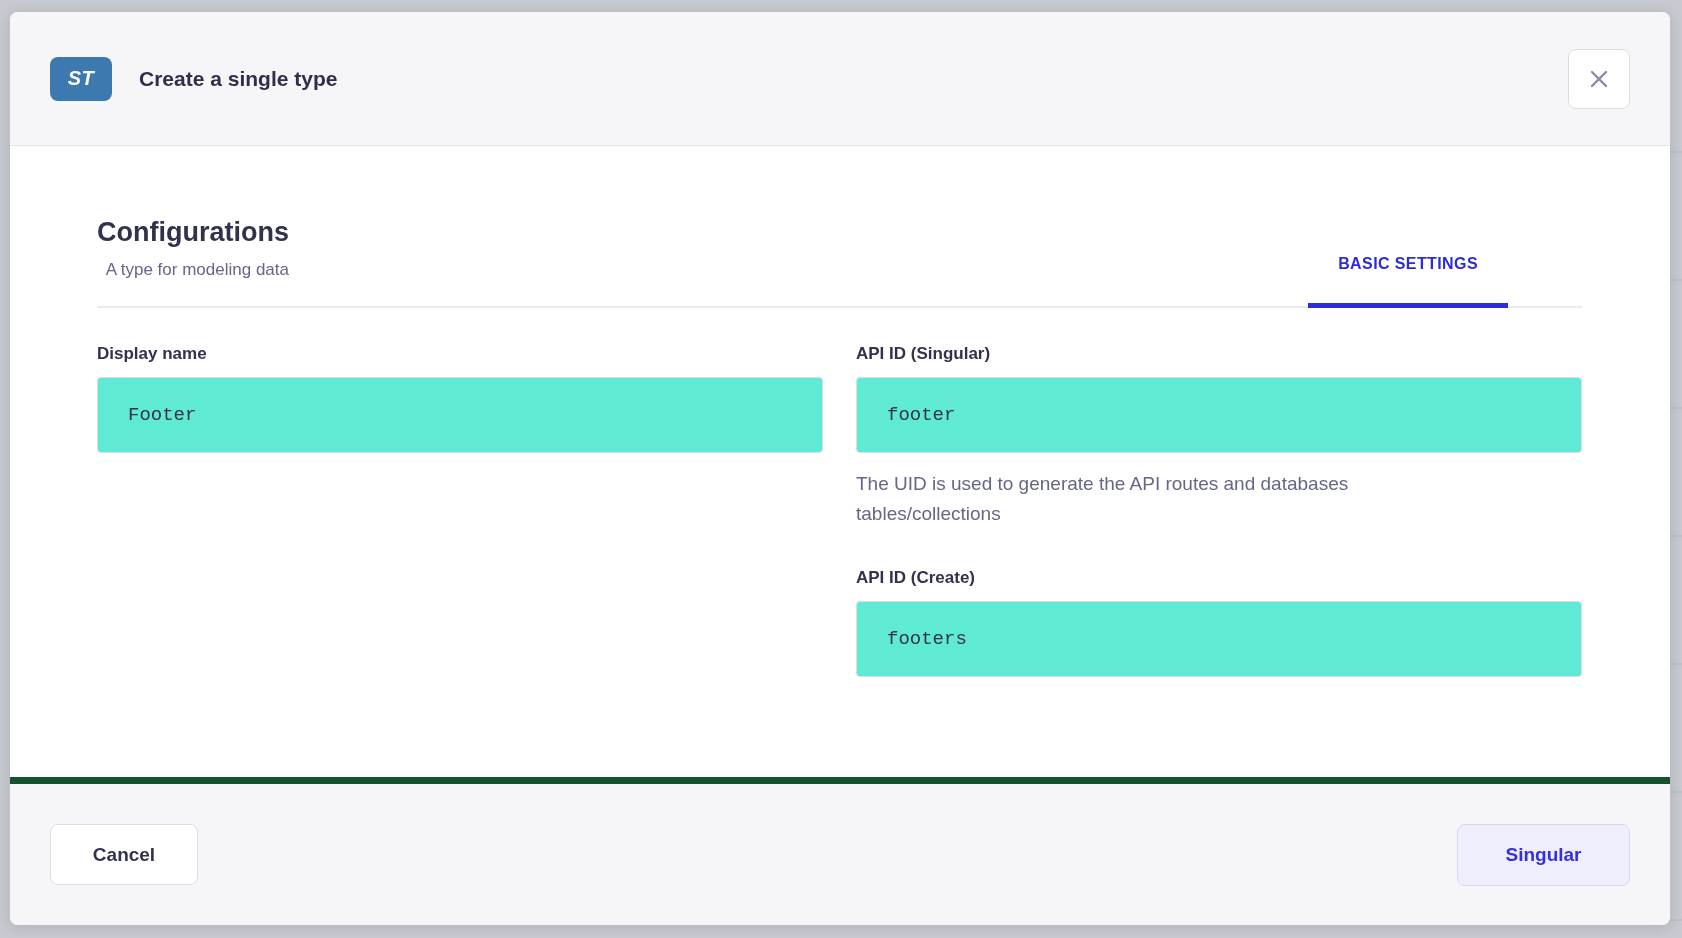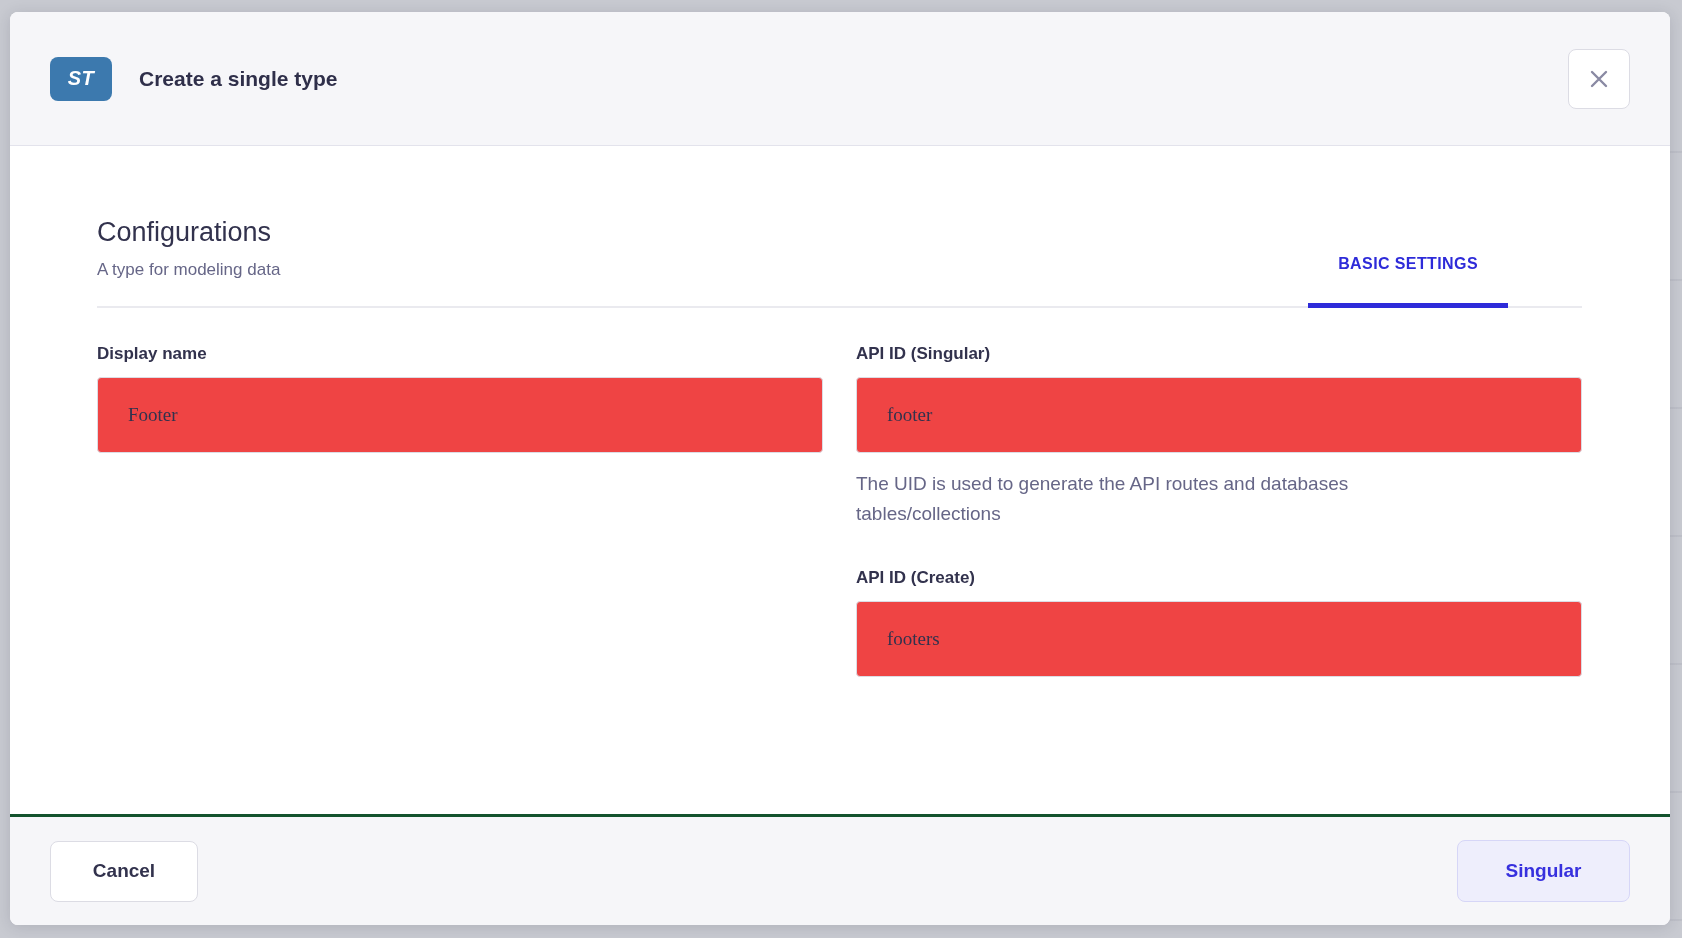--- a/index.html
+++ b/index.html
@@ -44,44 +44,44 @@
     background:#fff;border:1px solid var(--border);
     display:flex;align-items:center;justify-content:center;cursor:pointer;padding:0;
   }
   .close-btn svg{display:block;}
   
   .modal-body{flex:1;background:#fff;padding:71px 88px 0 87px;}
   .config-header{
     display:flex;justify-content:space-between;align-items:flex-end;
     border-bottom:2px solid var(--divider);
   }
-  .config-heading{margin:0 0 6px;font-size:27px;font-weight:normal;color:var(--text-dark);}
+  .config-heading{margin:0 0 6px;font-size:27px;font-weight:bold;color:var(--text-dark);}
   .config-subheading{margin:12px 0 26px;font-size:17px;color:var(--text-gray);text-align:right;}
   .tabs{display:flex;padding-right:74px;}
   .tab{
     padding:0 30px 30px;margin-bottom:-2px;border:none;background:none;cursor:pointer;
     font-family:Liberation Sans, sans-serif;font-size:16px;font-weight:bold;letter-spacing:.4px;
     color:var(--text-gray);border-bottom:5px solid transparent;
   }
   .tab.active{color:var(--accent);border-bottom-color:var(--accent);}
   
   .form-grid{margin-top:36px;display:grid;grid-template-columns:1fr 1fr;column-gap:33px;}
   .field-label{display:block;font-size:17px;font-weight:bold;color:var(--text-dark);margin-bottom:13px;line-height:20px;}
   .text-input{
     width:100%;height:76px;border:1px solid var(--border);border-radius:4px;
-    padding:16px 30px;font-family:Liberation Serif, serif;font-size:19px;color:var(--text-dark);
-    background:#ef4444;outline:none;
+    padding:16px 30px;font-family:Liberation Mono, monospace;font-size:19px;color:var(--text-dark);
+    background:#5eead4;outline:none;
   }
   .field-hint{margin-top:16px;font-size:19px;line-height:30px;color:var(--text-gray);}
   .field-hint span{display:block;}
   .label-spaced{margin-top:39px;}
   
   .modal-footer{
-    flex:none;height:111px;background:var(--panel);
-    border-top:3px solid #14532d;
+    flex:none;height:148px;background:var(--panel);
+    border-top:7px solid #14532d;
     display:flex;align-items:center;justify-content:space-between;padding:0 40px;
   }
   .btn{
     height:61px;border-radius:8px;cursor:pointer;
     font-family:inherit;font-size:19px;font-weight:bold;
     display:flex;align-items:center;justify-content:center;
   }
   .btn-cancel{width:148px;background:#fff;border:1px solid var(--border);color:var(--text-dark);}
   .btn-continue{width:173px;height:62px;background:var(--accent-soft-bg);border:1px solid var(--accent-soft-border);color:#3730de;}
 </style>

